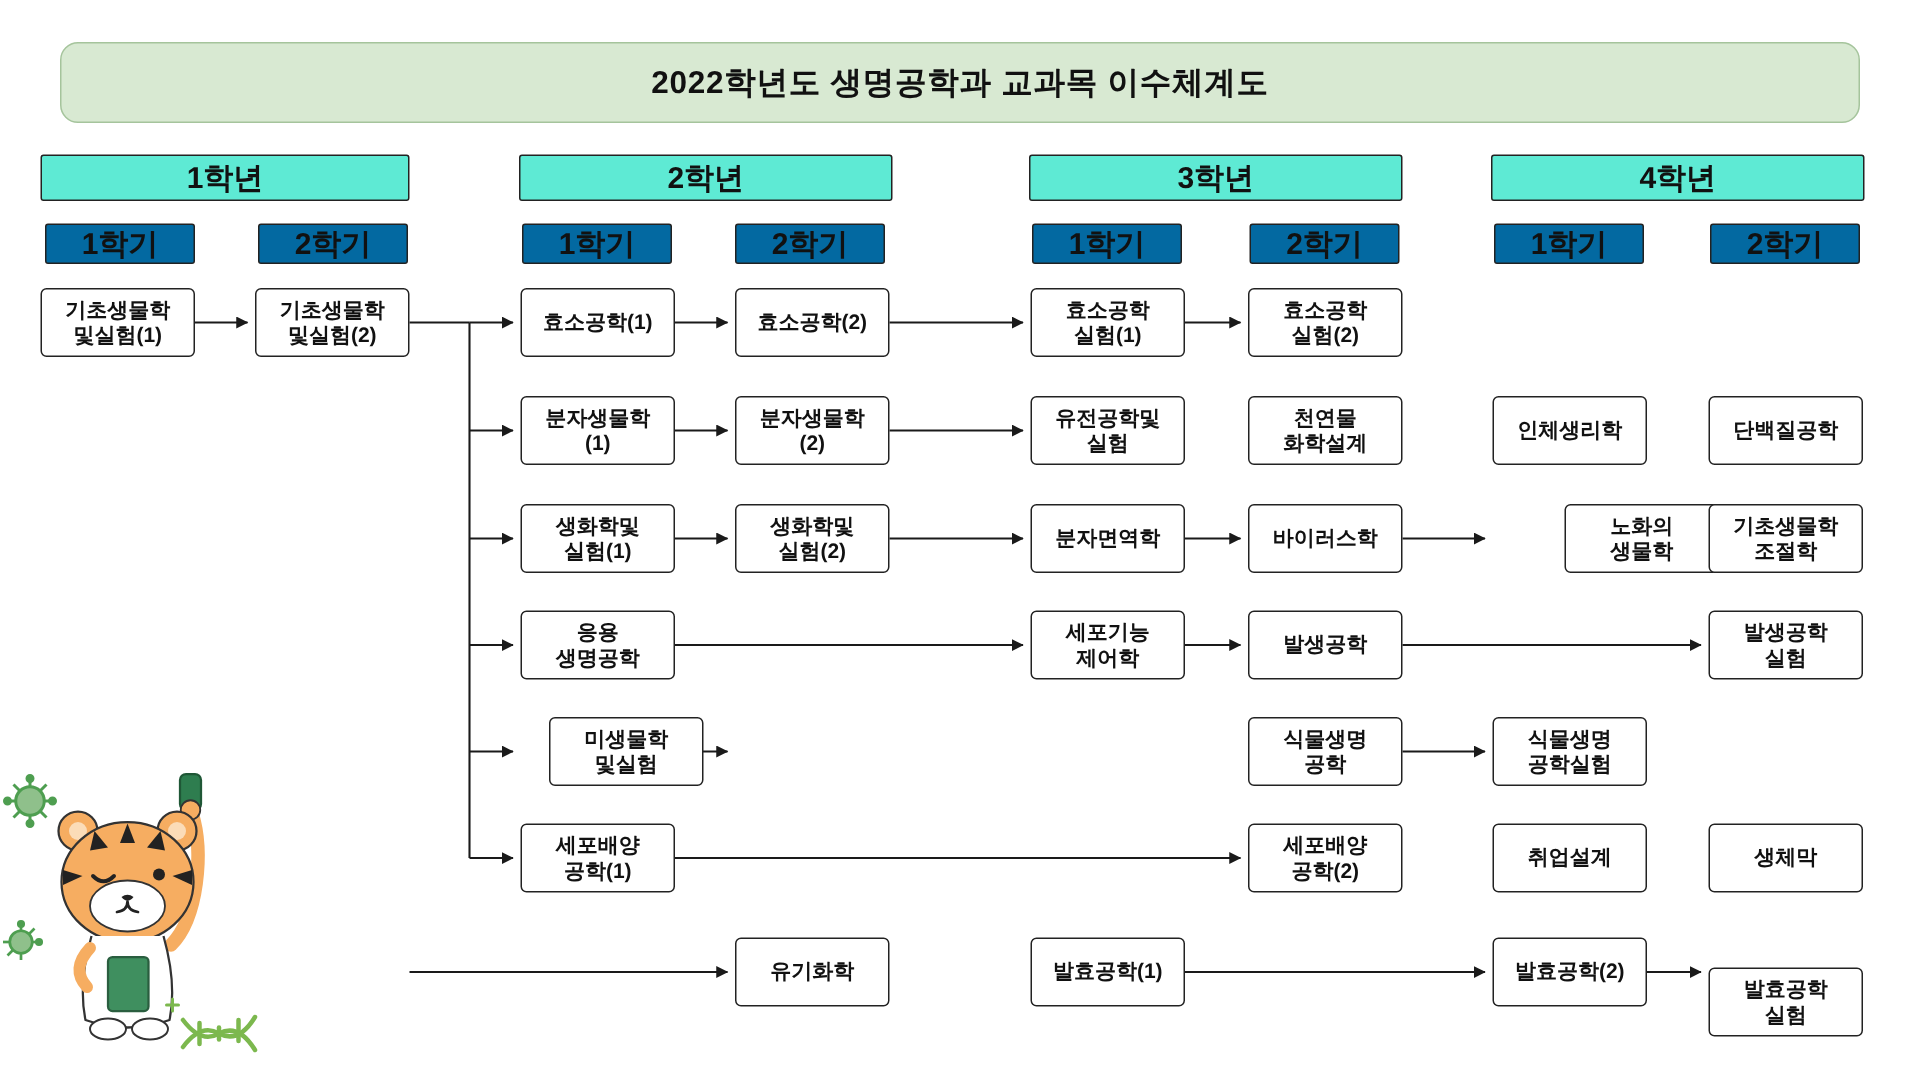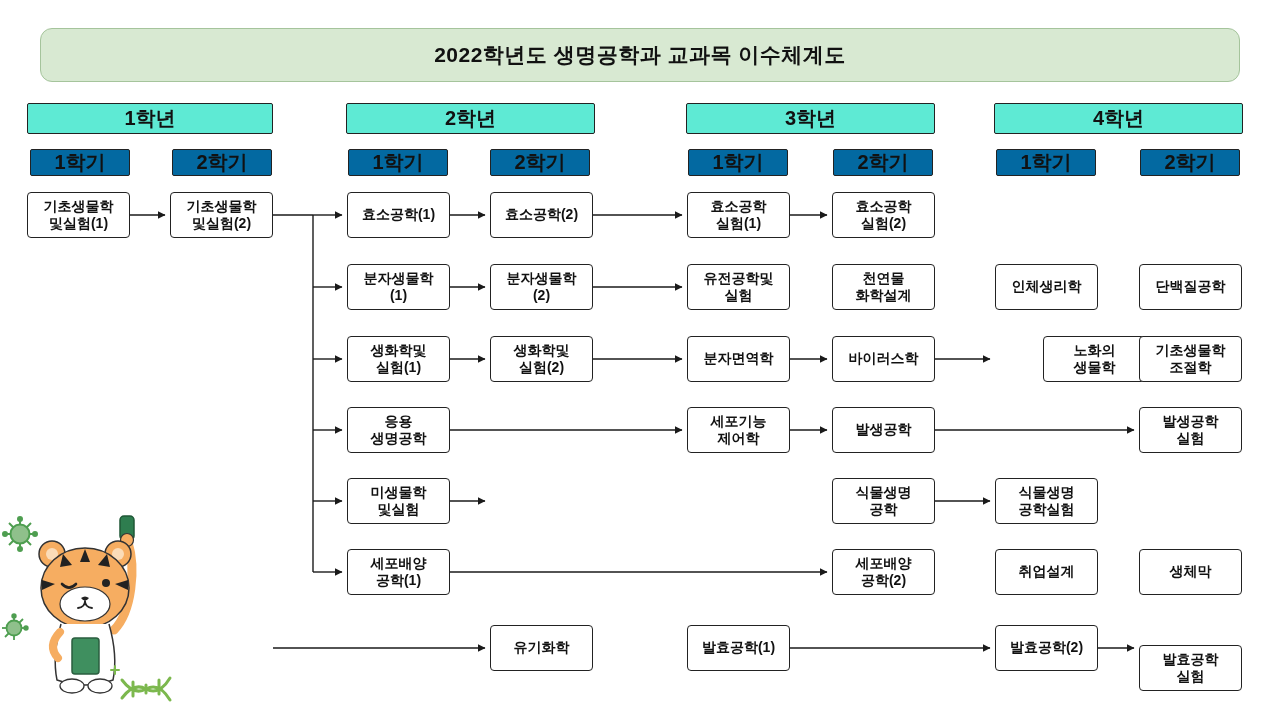--- a/index.html
+++ b/index.html
@@ -131,21 +131,21 @@
 조절학</div>
 
   <div class="course" style="left:687px;top:407px">세포기능
 제어학</div>
   <div class="course" style="left:347px;top:407px">응용
 생명공학</div>
   <div class="course" style="left:832px;top:407px">발생공학</div>
   <div class="course" style="left:1139px;top:407px">발생공학
 실험</div>
 
-  <div class="course" style="left:347px;top:478px">미생물학
+  <div class="course" style="left:366px;top:478px">미생물학
 및실험</div>
   <div class="course" style="left:832px;top:478px">식물생명
 공학</div>
   <div class="course" style="left:995px;top:478px">식물생명
 공학실험</div>
 
   <div class="course" style="left:347px;top:549px">세포배양
 공학(1)</div>
   <div class="course" style="left:832px;top:549px">세포배양
 공학(2)</div>

